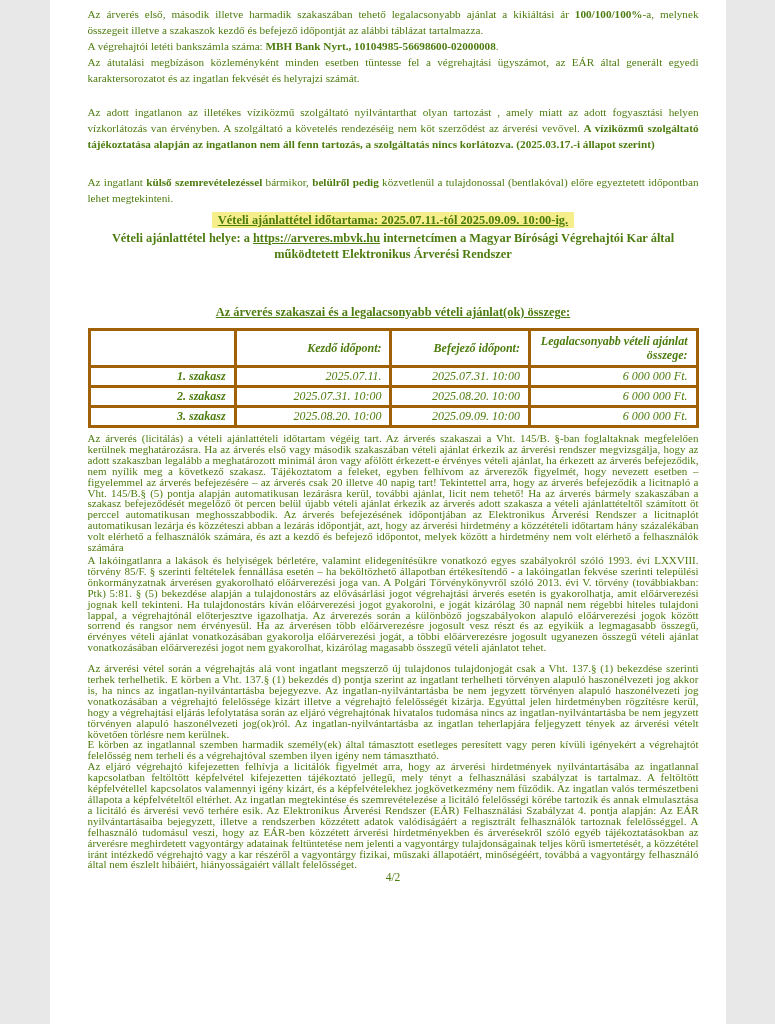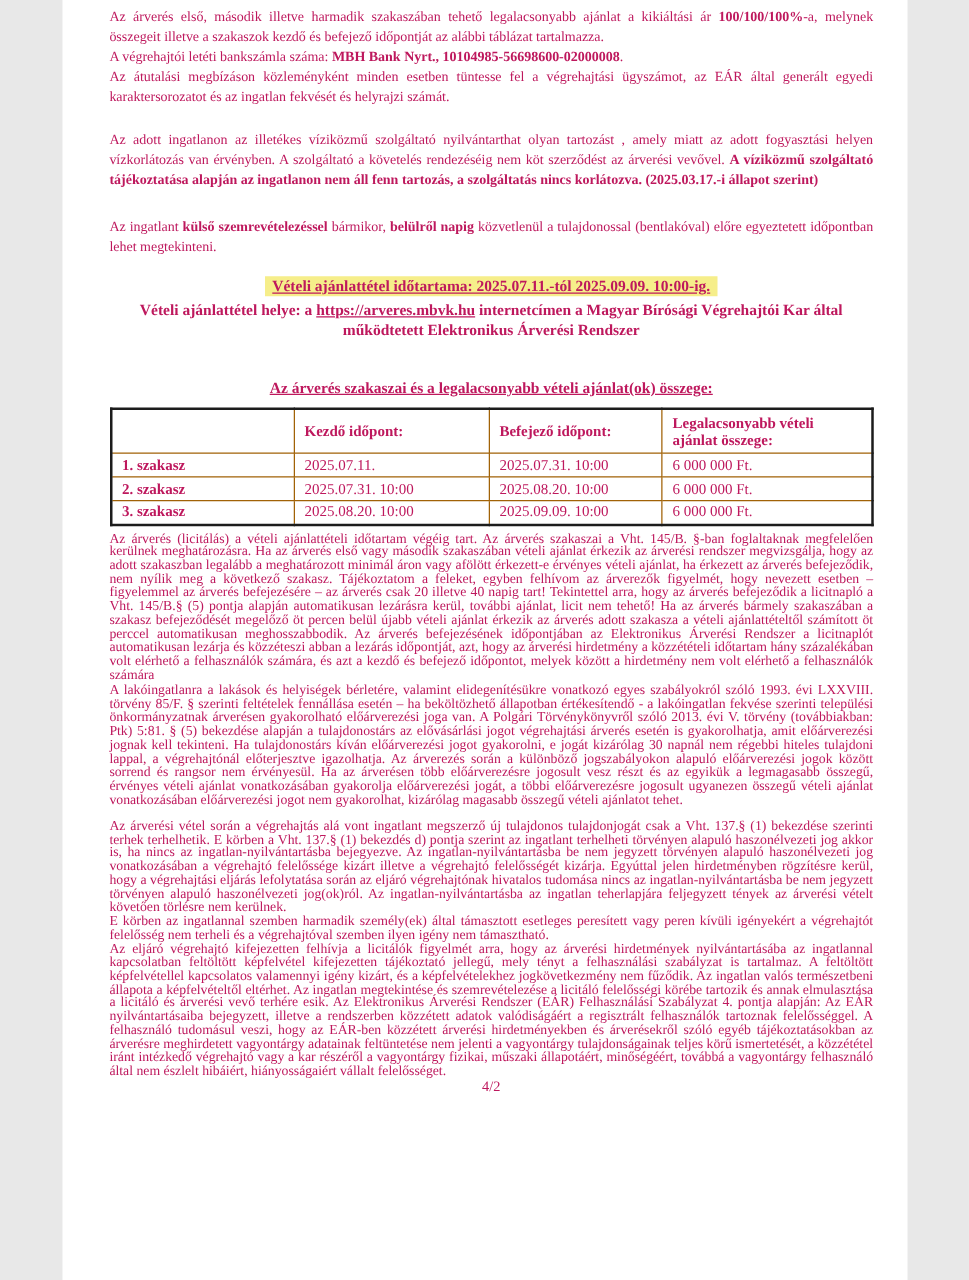--- a/index.html
+++ b/index.html
@@ -2,49 +2,50 @@
 <html><head>
 <meta charset="utf-8">
 <style>
   * { margin: 0; padding: 0; box-sizing: border-box; }
   html, body { background: #e8e8e8; }
   .page {
     width: 676px;
     height: 1024px;
     margin: 0 auto;
     background: #ffffff;
-    color: #be185d;
+    color: #4d7c0f;
     font-family: "Liberation Serif", "DejaVu Serif", serif;
     padding: 6px 27px 0 38px;
     overflow: hidden;
   }
   .justify { text-align: justify; text-justify: inter-word; }
   .center  { text-align: center; }
   .b { font-weight: bold; }
   .u { text-decoration: underline; }
   .sm  { font-size: 11.2px; line-height: 16px; }
   .md  { font-size: 12.4px; line-height: 16px; }
   .xs  { font-size: 11px;  line-height: 10.9px; }
   .hl  { background: #f6ee8a; padding: 1px 6px; }
   .gap10 { margin-top: 10px; }
-  .gap14 { margin-top: 14px; }
+  .gap14 { margin-top: 4px; }
   .gap18 { margin-top: 18px; }
   .gap22 { margin-top: 22px; }
 
   table.stage-table {
     border-collapse: collapse;
     margin: 8px auto 5px auto;
     border: 2px solid #1c1c1c;
     font-size: 12px;
   }
   table.stage-table th, table.stage-table td {
-    border: 1px solid #a16207;
-    text-align: left;
+    border: 3px solid #a16207;
+    text-align: right;
     vertical-align: middle;
     padding: 1px 8px;
+    font-style: italic;
   }
   table.stage-table th { font-weight: bold; line-height: 14px; padding-top: 3px; padding-bottom: 3px; }
   .col-stage { width: 160px; }
   .col-start { width: 168px; }
   .col-end   { width: 148px; }
   .col-min   { width: 178px; }
   td.stage-cell { font-weight: bold; }
   tr.data-row td { height: 19px; }
 
   .footer-pagenum { font-weight: normal; font-size: 11.5px; margin-top: 1px; }
@@ -56,28 +57,28 @@
 
   <div class="sm justify"><span>Az árverés első, második illetve harmadik szakaszában tehető legalacsonyabb ajánlat a kikiáltási ár </span><span class="b">100/100/100%</span><span>-a, melynek összegeit illetve a szakaszok kezdő és befejező időpontját az alábbi táblázat tartalmazza.</span></div>
 
   <div class="sm"><span>A végrehajtói letéti bankszámla száma: </span><span class="b">MBH Bank Nyrt., 10104985-56698600-02000008</span><span>.</span></div>
 
   <div class="sm justify">Az átutalási megbízáson közleményként minden esetben tüntesse fel a végrehajtási ügyszámot, az EÁR által generált egyedi karaktersorozatot és az ingatlan fekvését és helyrajzi számát.</div>
 
   <div class="sm justify gap18"><span>Az adott ingatlanon az illetékes víziközmű szolgáltató nyilvántarthat olyan tartozást , amely miatt az adott fogyasztási helyen vízkorlátozás van érvényben.  A szolgáltató a követelés rendezéséig nem köt szerződést az árverési vevővel. </span><span class="b">A víziközmű szolgáltató tájékoztatása alapján az ingatlanon nem áll fenn tartozás, a szolgáltatás nincs korlátozva. (2025.03.17.-i állapot szerint)</span></div>
 
 
-  <div class="sm justify gap22"><span>Az ingatlant </span><span class="b">külső szemrevételezéssel</span><span> bármikor, </span><span class="b">belülről napig</span><span> közvetlenül a tulajdonossal (bentlakóval) előre egyeztetett időpontban lehet megtekinteni.</span></div>
+  <div class="sm justify gap22"><span>Az ingatlant </span><span class="b">külső szemrevételezéssel</span><span> bármikor, </span><span class="b">belülről pedig</span><span> közvetlenül a tulajdonossal (bentlakóval) előre egyeztetett időpontban lehet megtekinteni.</span></div>
 
 
   <div class="center gap14"><span class="md b u hl">Vételi ajánlattétel időtartama: 2025.07.11.-tól 2025.09.09. 10:00-ig.</span></div>
 
   <div class="md b center" style="margin-top:2px;"><span>Vételi ajánlattétel helye: a </span><span class="u">https://arveres.mbvk.hu</span><span> internetcímen a Magyar Bírósági Végrehajtói Kar által működtetett Elektronikus Árverési Rendszer</span></div>
 
-  <div class="md b u center" style="margin-top:30px;">Az árverés szakaszai és a legalacsonyabb vételi ajánlat(ok) összege:</div>
+  <div class="md b u center" style="margin-top:42px;">Az árverés szakaszai és a legalacsonyabb vételi ajánlat(ok) összege:</div>
 
   <table class="stage-table">
     <colgroup>
       <col class="col-stage">
         <col class="col-start">
         <col class="col-end">
         <col class="col-min">
     </colgroup>
     <thead>
       <tr>

